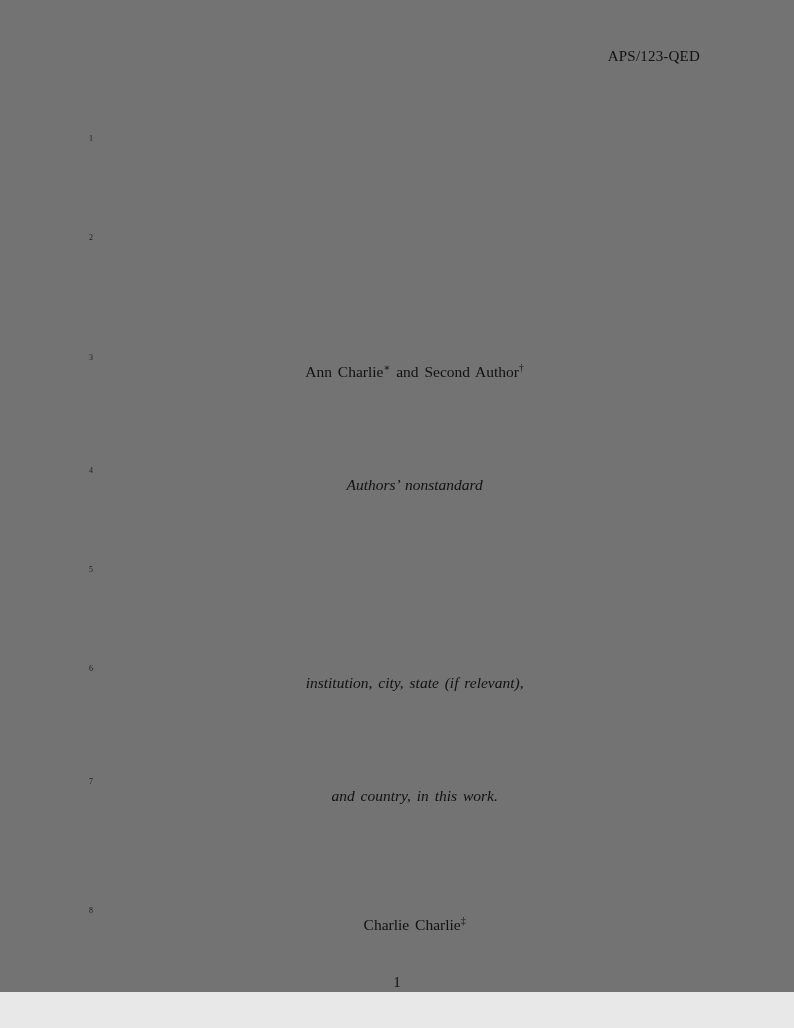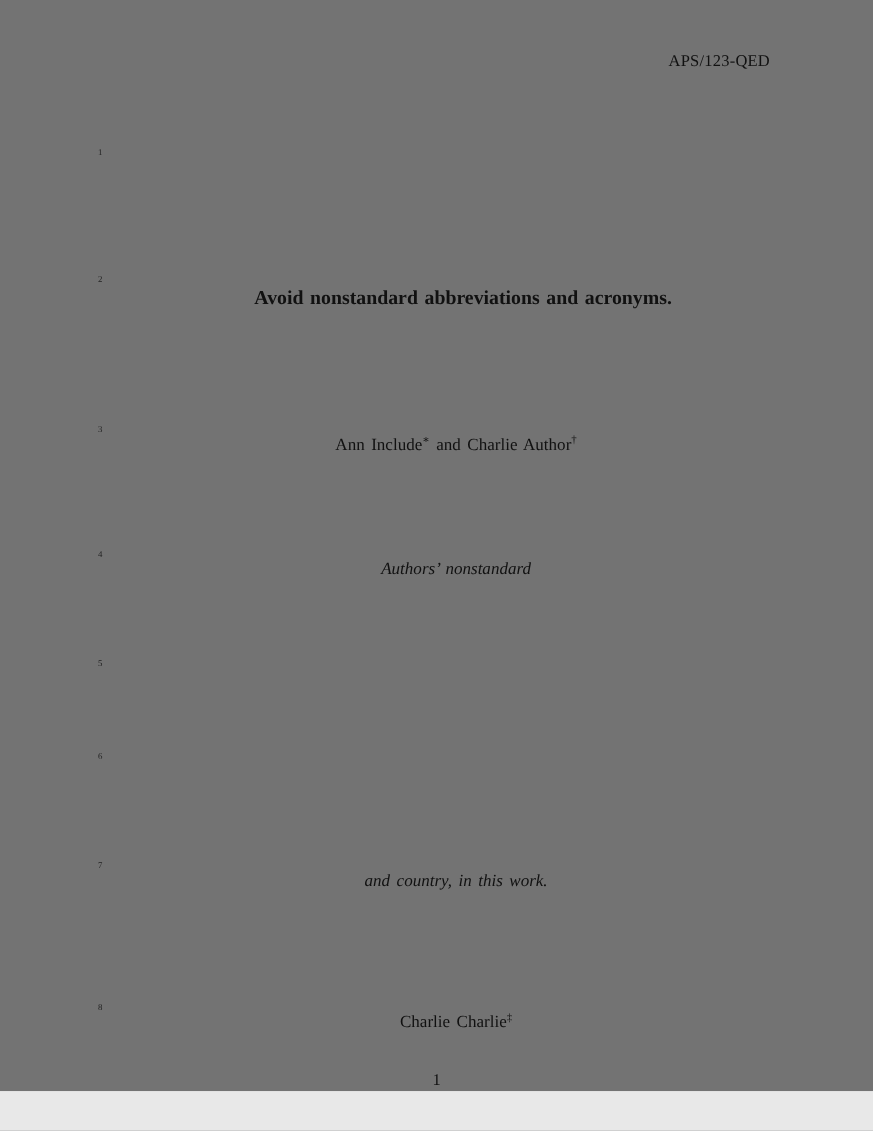--- a/index.html
+++ b/index.html
@@ -83,39 +83,39 @@
   <div class="header-tag">APS/123-QED</div>
 
   <div class="content">
 
     <div class="title-block">
       <div class="title-line">
         <span class="lnum">1</span>
       </div>
       <div class="title-line">
         <span class="lnum">2</span>
-        <span>Avoid nonstandard abbreviations and acronyms.</span>
       </div>
     </div>
 
     <div class="title-gap"></div>
 
     <div class="body-line">
       <span class="lnum">3</span>
-      <span>Ann Include</span><sup class="fnmark">∗</sup><span> and Charlie Author</span><sup class="fnmark">†</sup>
+      <span>Ann Charlie</span><sup class="fnmark">∗</sup><span> and Second Author</span><sup class="fnmark">†</sup>
     </div>
     <div class="body-line italic">
       <span class="lnum">4</span>
       <span>Authors’ nonstandard</span>
     </div>
     <div class="body-line italic">
       <span class="lnum">5</span>
     </div>
     <div class="body-line italic">
       <span class="lnum">6</span>
+      <span>institution, city, state (if relevant),</span>
     </div>
     <div class="body-line italic">
       <span class="lnum">7</span>
       <span>and country, in this work.</span>
     </div>
 
     <div class="group-gap"></div>
 
     <div class="body-line">
       <span class="lnum">8</span>

